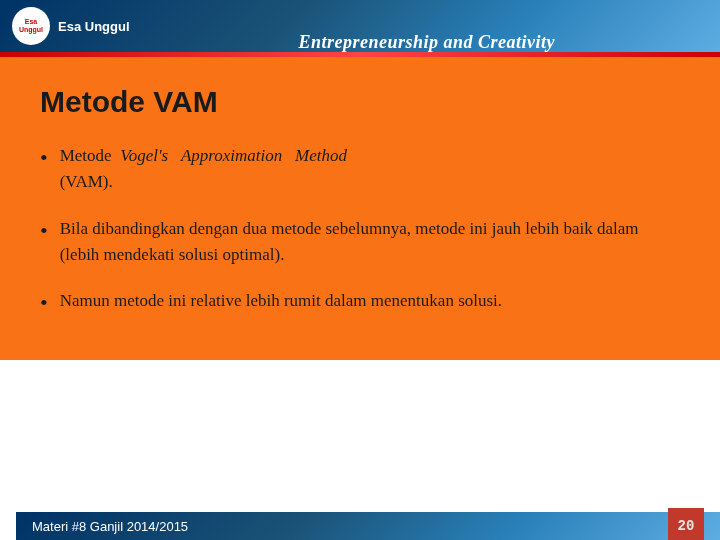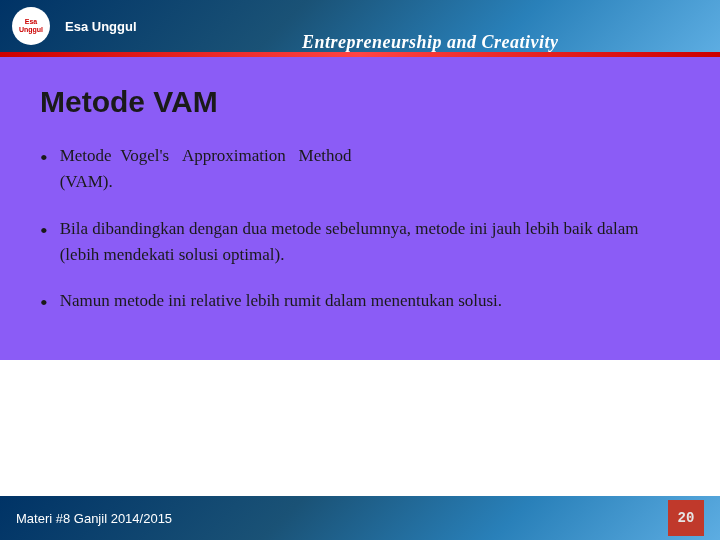--- a/index.html
+++ b/index.html
@@ -18,21 +18,21 @@
       display: flex;
       align-items: center;
       height: 52px;
       background: linear-gradient(135deg, #003366 0%, #1a5276 40%, #2980b9 70%, #5dade2 100%);
       padding: 0 12px;
     }
 
     .logo-area {
       display: flex;
       align-items: center;
-      gap: 15px;
+      gap: 8px;
       margin-right: 16px;
     }
 
     .logo-circle {
       width: 38px;
       height: 38px;
       border-radius: 50%;
       background: #fff;
       display: flex;
       align-items: center;
@@ -75,21 +75,21 @@
 
     
     .accent-bar {
       height: 5px;
       background: linear-gradient(to right, #cc0000, #ff4444, #cc0000);
     }
 
     
     .main-content {
       padding: 28px 40px 20px 40px;
-      background: #8b5cf6;
+      background: #f97316;
     }
 
     .page-title {
       font-size: 30px;
       font-weight: bold;
       color: #1a1a1a;
       margin-bottom: 24px;
       font-family: Arial, sans-serif;
     }
 
@@ -113,29 +113,30 @@
       margin-top: -2px;
       flex-shrink: 0;
       color: #1a1a1a;
     }
 
     .bullet-text {
       flex: 1;
     }
 
     .italic-text {
+      font-style: italic;
     }
 
     
     .footer {
       position: absolute;
       bottom: 0;
-      left: 0;
+      left: 16px;
       right: 0;
-      height: 44px;
+      height: 28px;
       background: linear-gradient(135deg, #003366 0%, #1a5276 40%, #2980b9 70%, #5dade2 100%);
       display: flex;
       align-items: center;
       justify-content: space-between;
       padding: 0 16px;
     }
 
     .footer-left {
       color: #fff;
       font-size: 13px;

